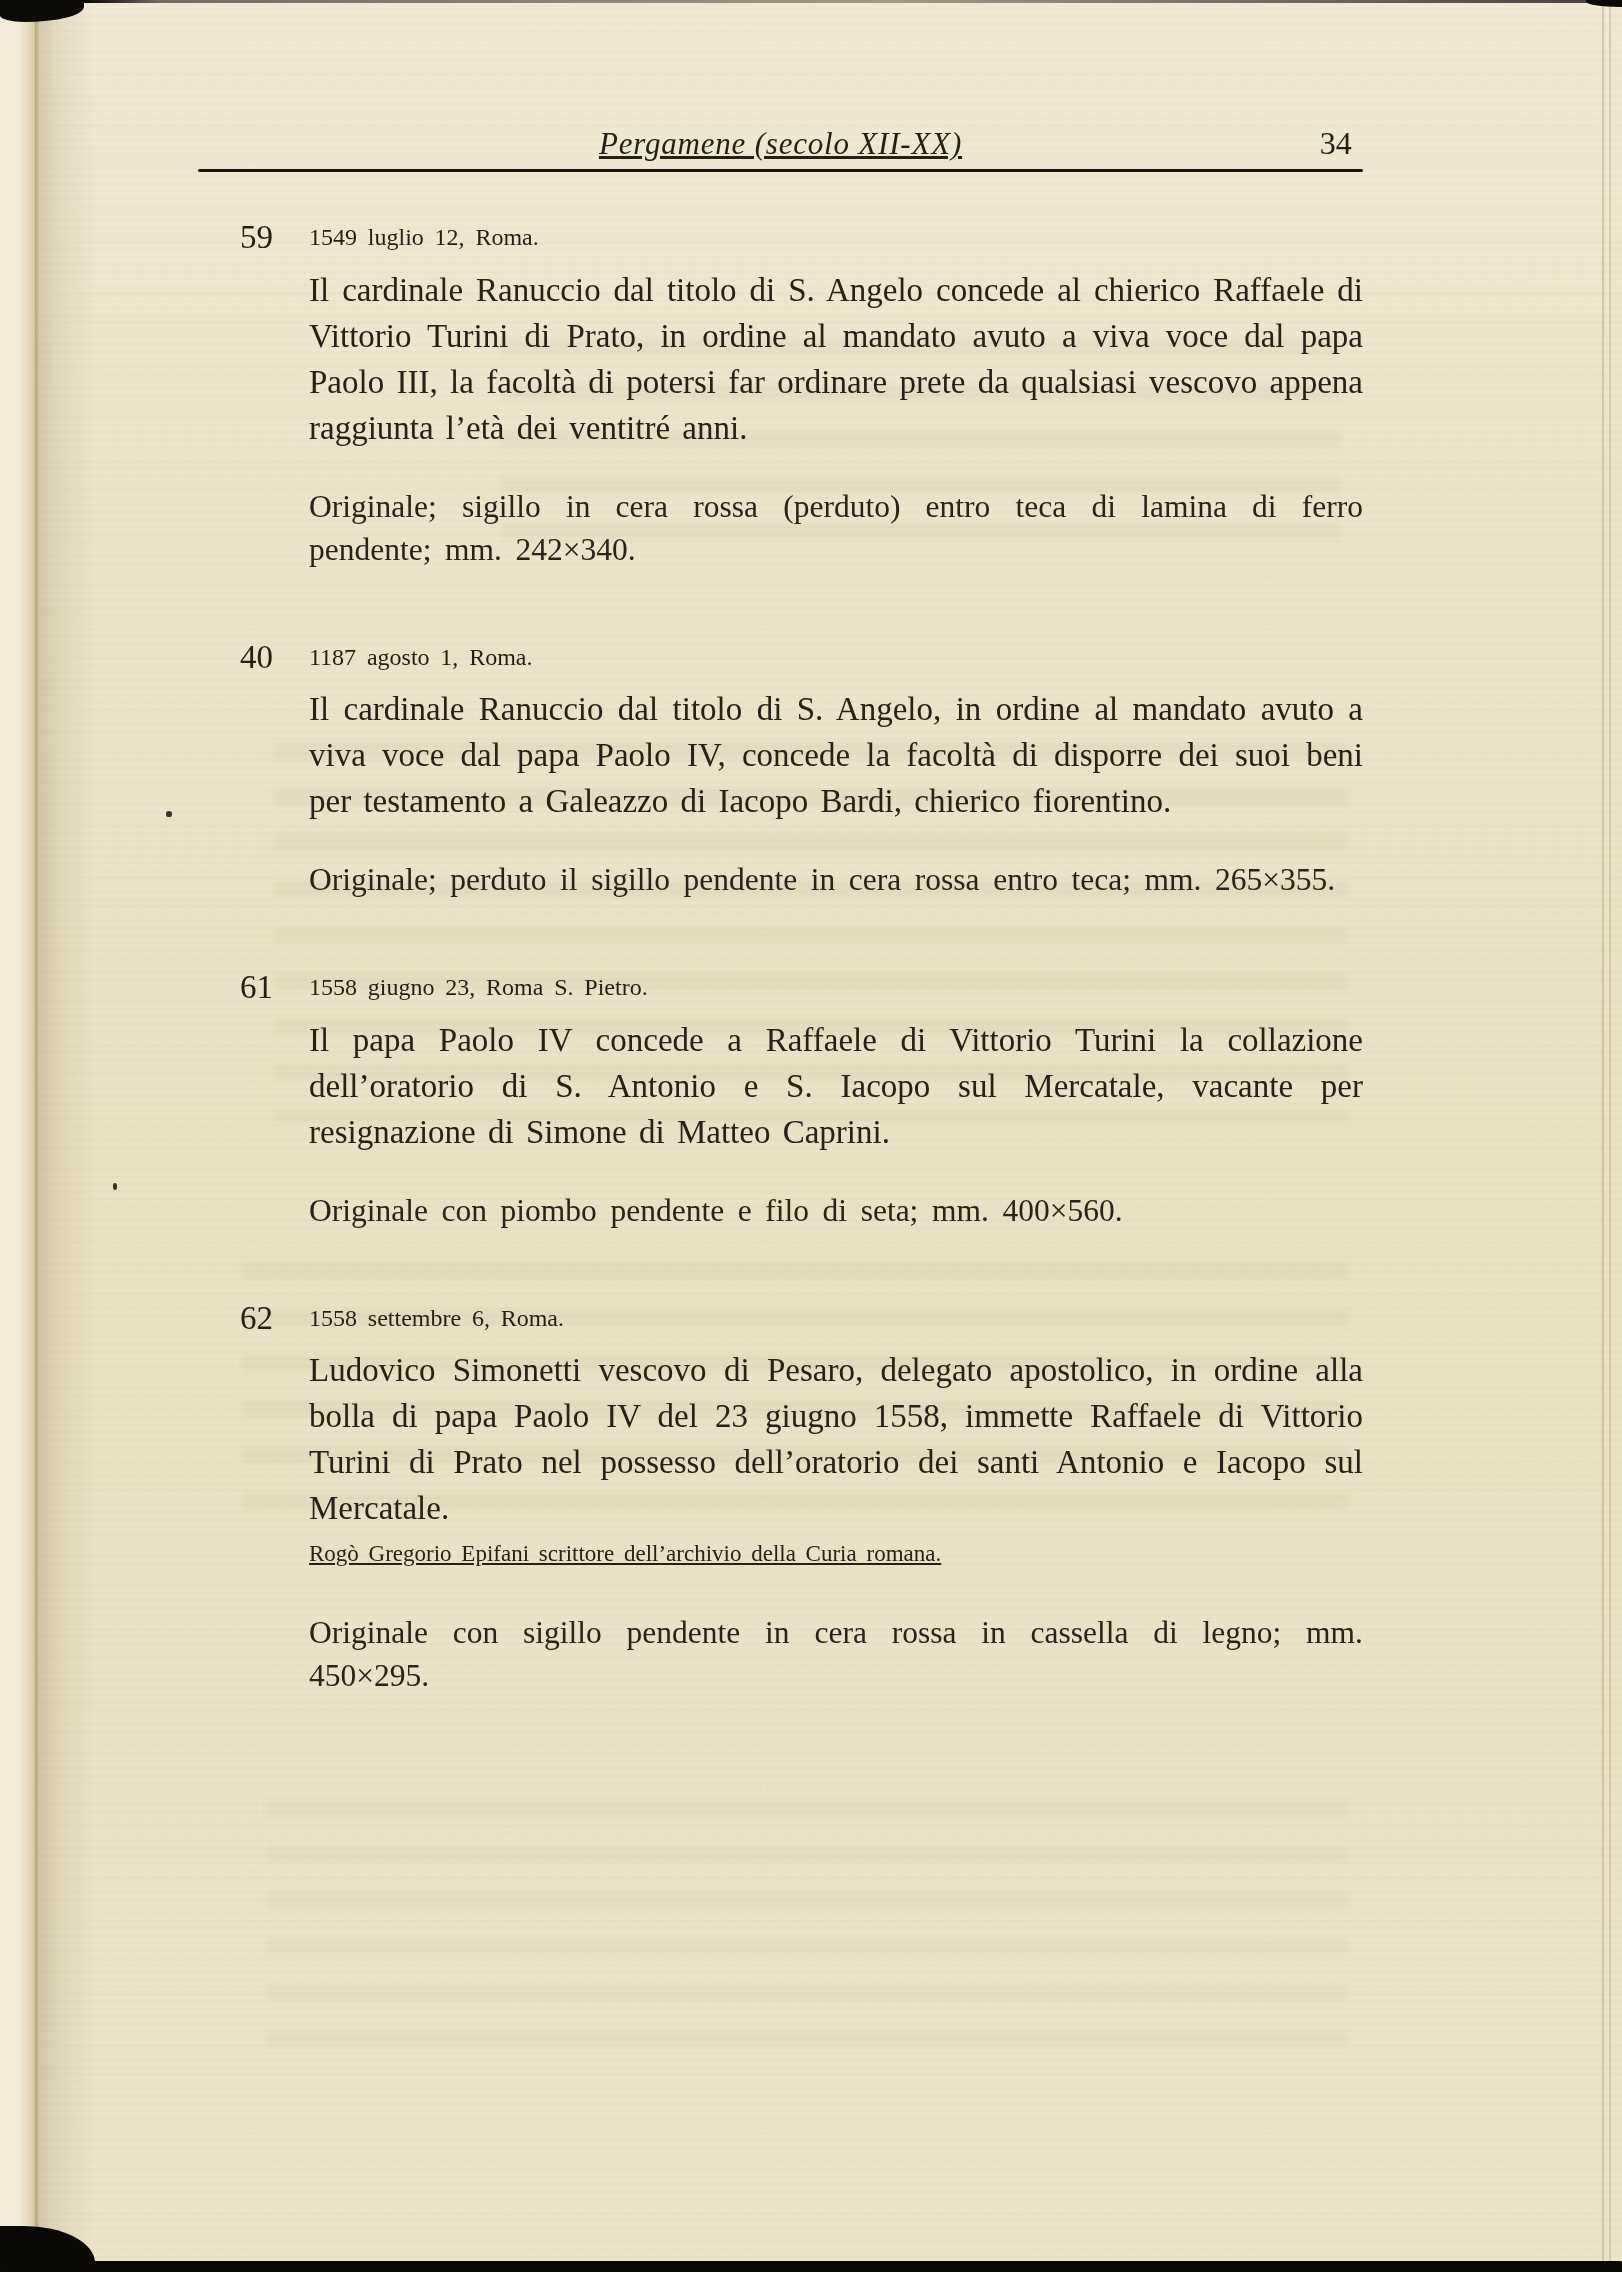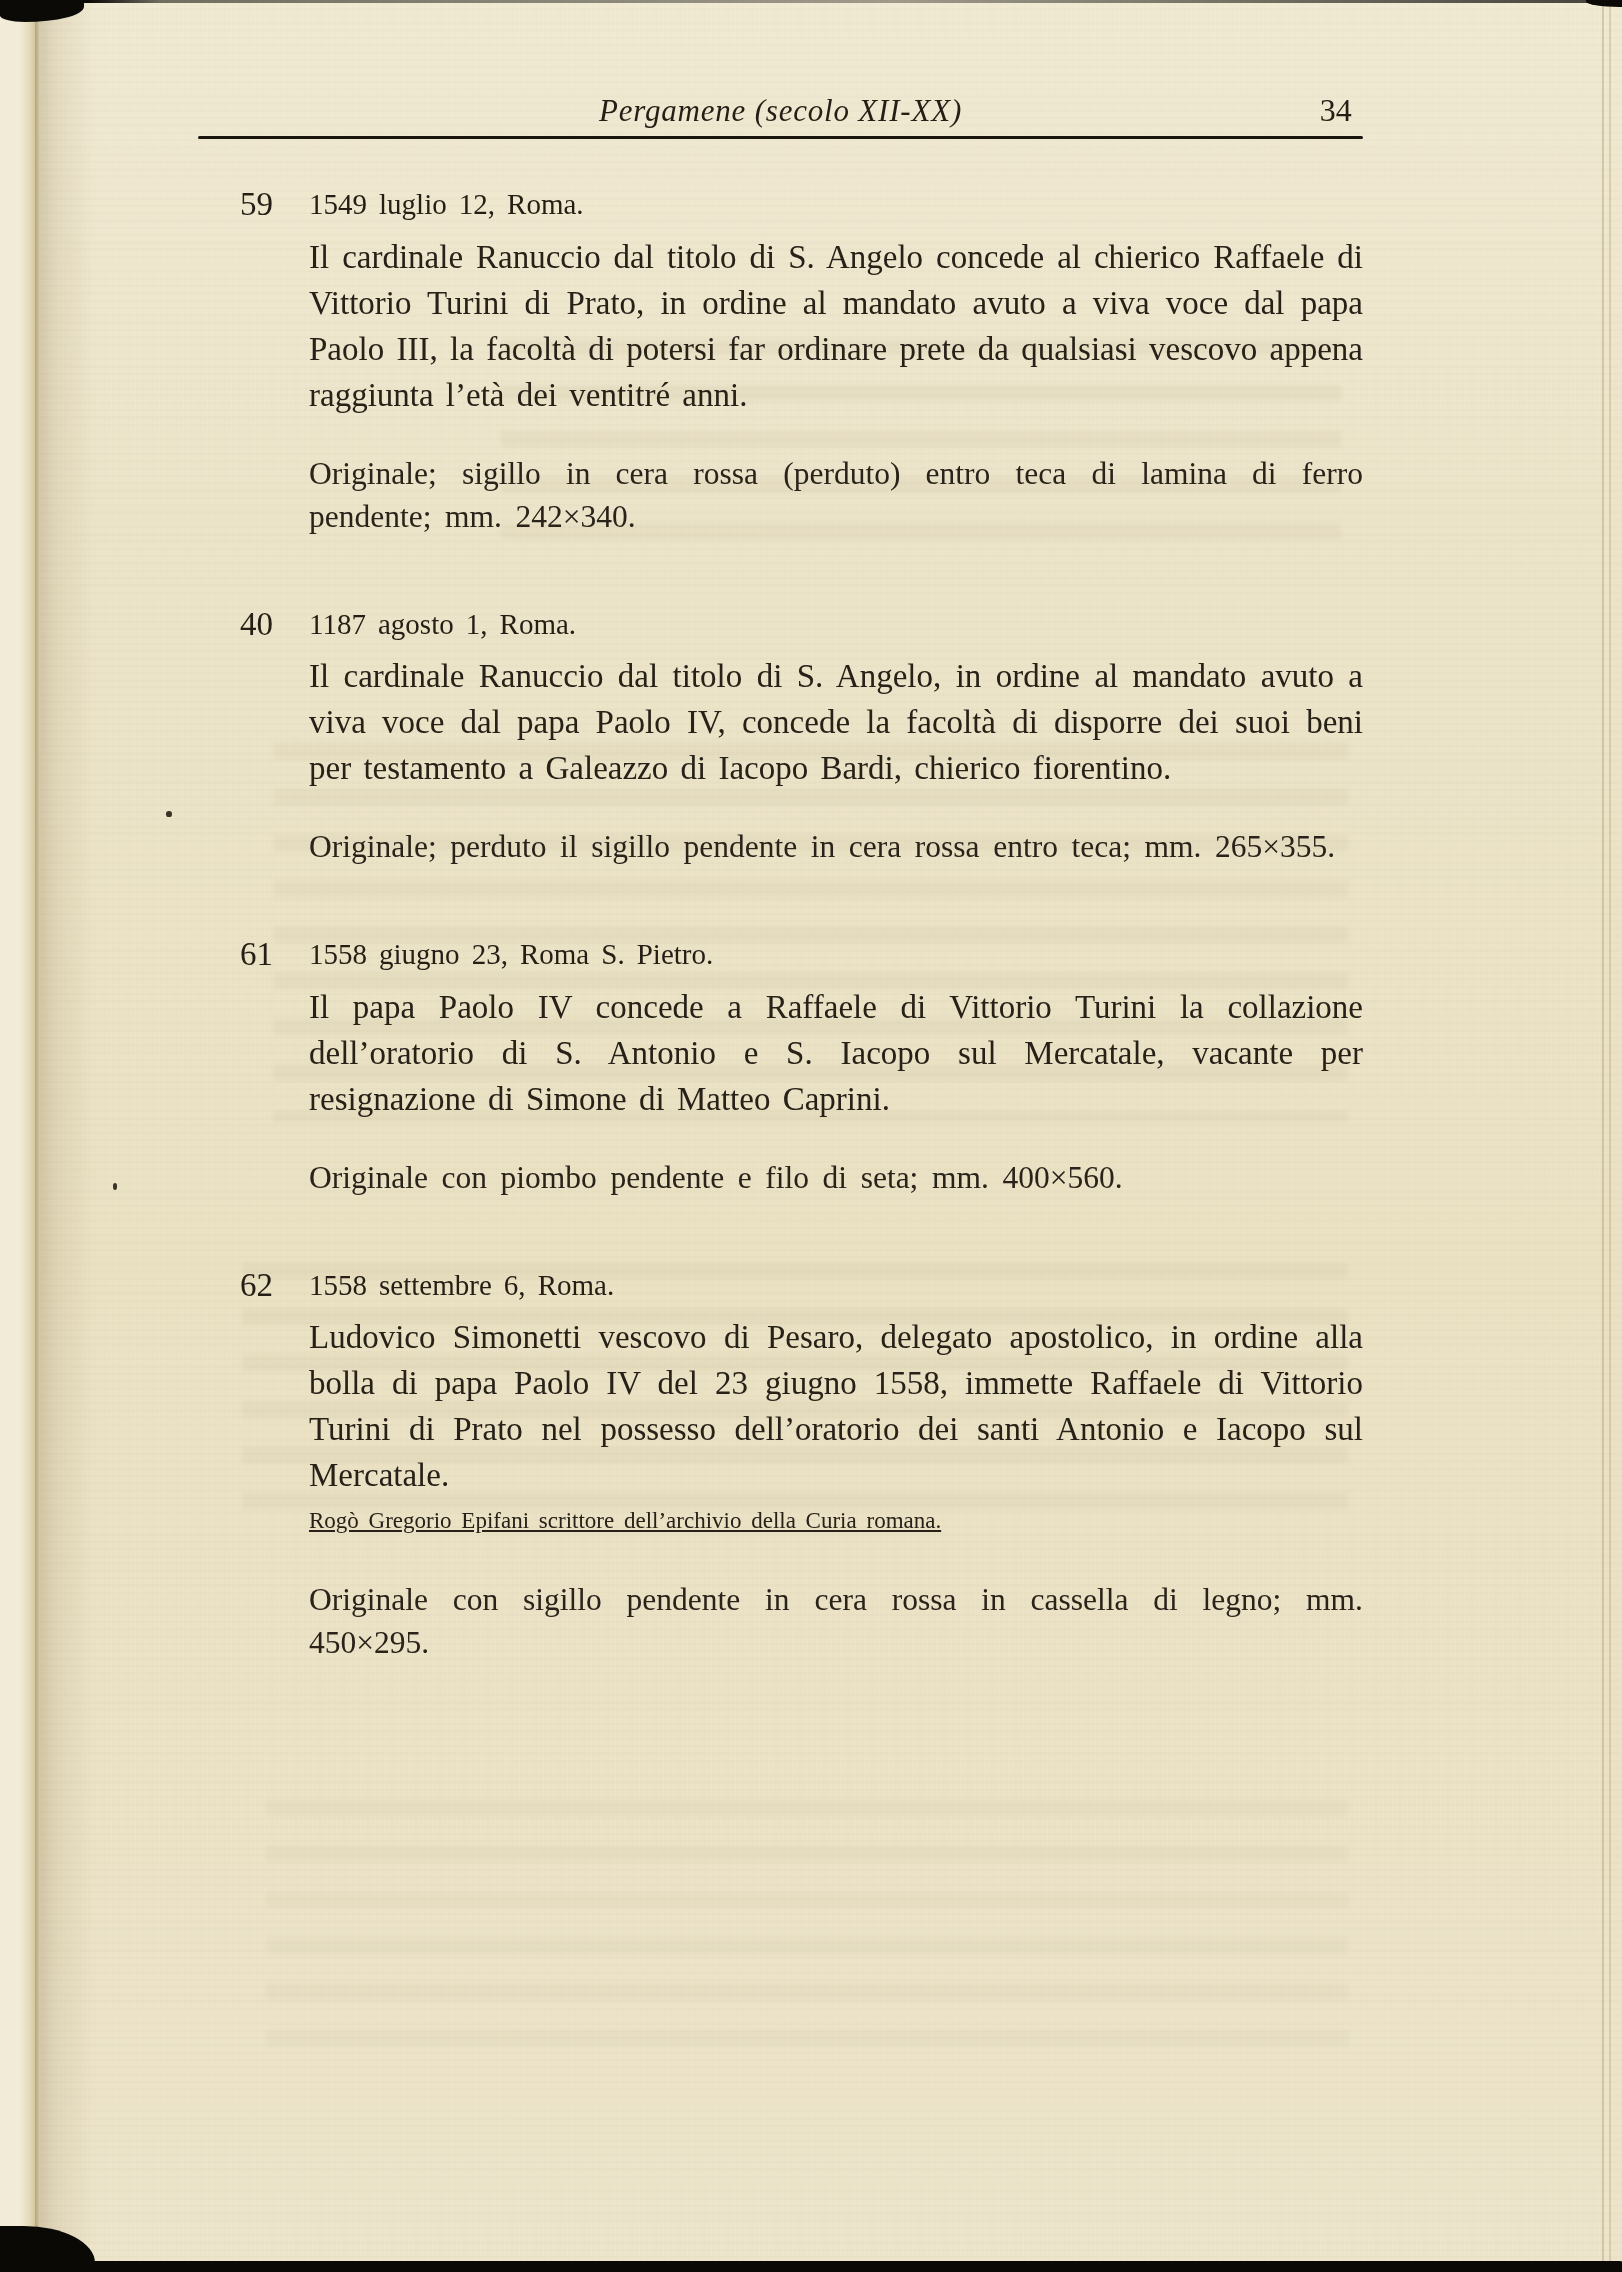--- a/index.html
+++ b/index.html
@@ -105,22 +105,23 @@
   .speck.s2 { left: 113px; top: 1183px; width: 4px; height: 6.5px; }
 
   
   .content {
     position: absolute;
     left: 198px; top: 0;
     width: 1165px;
   }
   .page-header {
     position: relative;
-    margin-top: 87px;
+    margin-top: 120px;
     height: 47px;
+    text-decoration: underline;
   }
   .running-title {
     text-align: center;
     font-style: italic;
     font-size: 31px;
     line-height: 47px;
     letter-spacing: 0.8px;
     color: #241e15;
   }
   .page-number {
@@ -148,21 +149,21 @@
   }
   .entry-num {
     font-weight: 400;
     font-size: 33px;
     line-height: 46px;
     color: #241e15;
   }
   .entry-text { min-width: 0; }
   .entry-heading {
     margin: 0 0 6.5px 0;
-    font-size: 29px;
+    font-size: 24px;
     line-height: 46px;
     color: #241e15;
     word-spacing: 4.8px;
   }
   .entry-body {
     margin: 0;
     font-size: 33px;
     line-height: 46px;
     text-align: justify;
     color: #272118;

